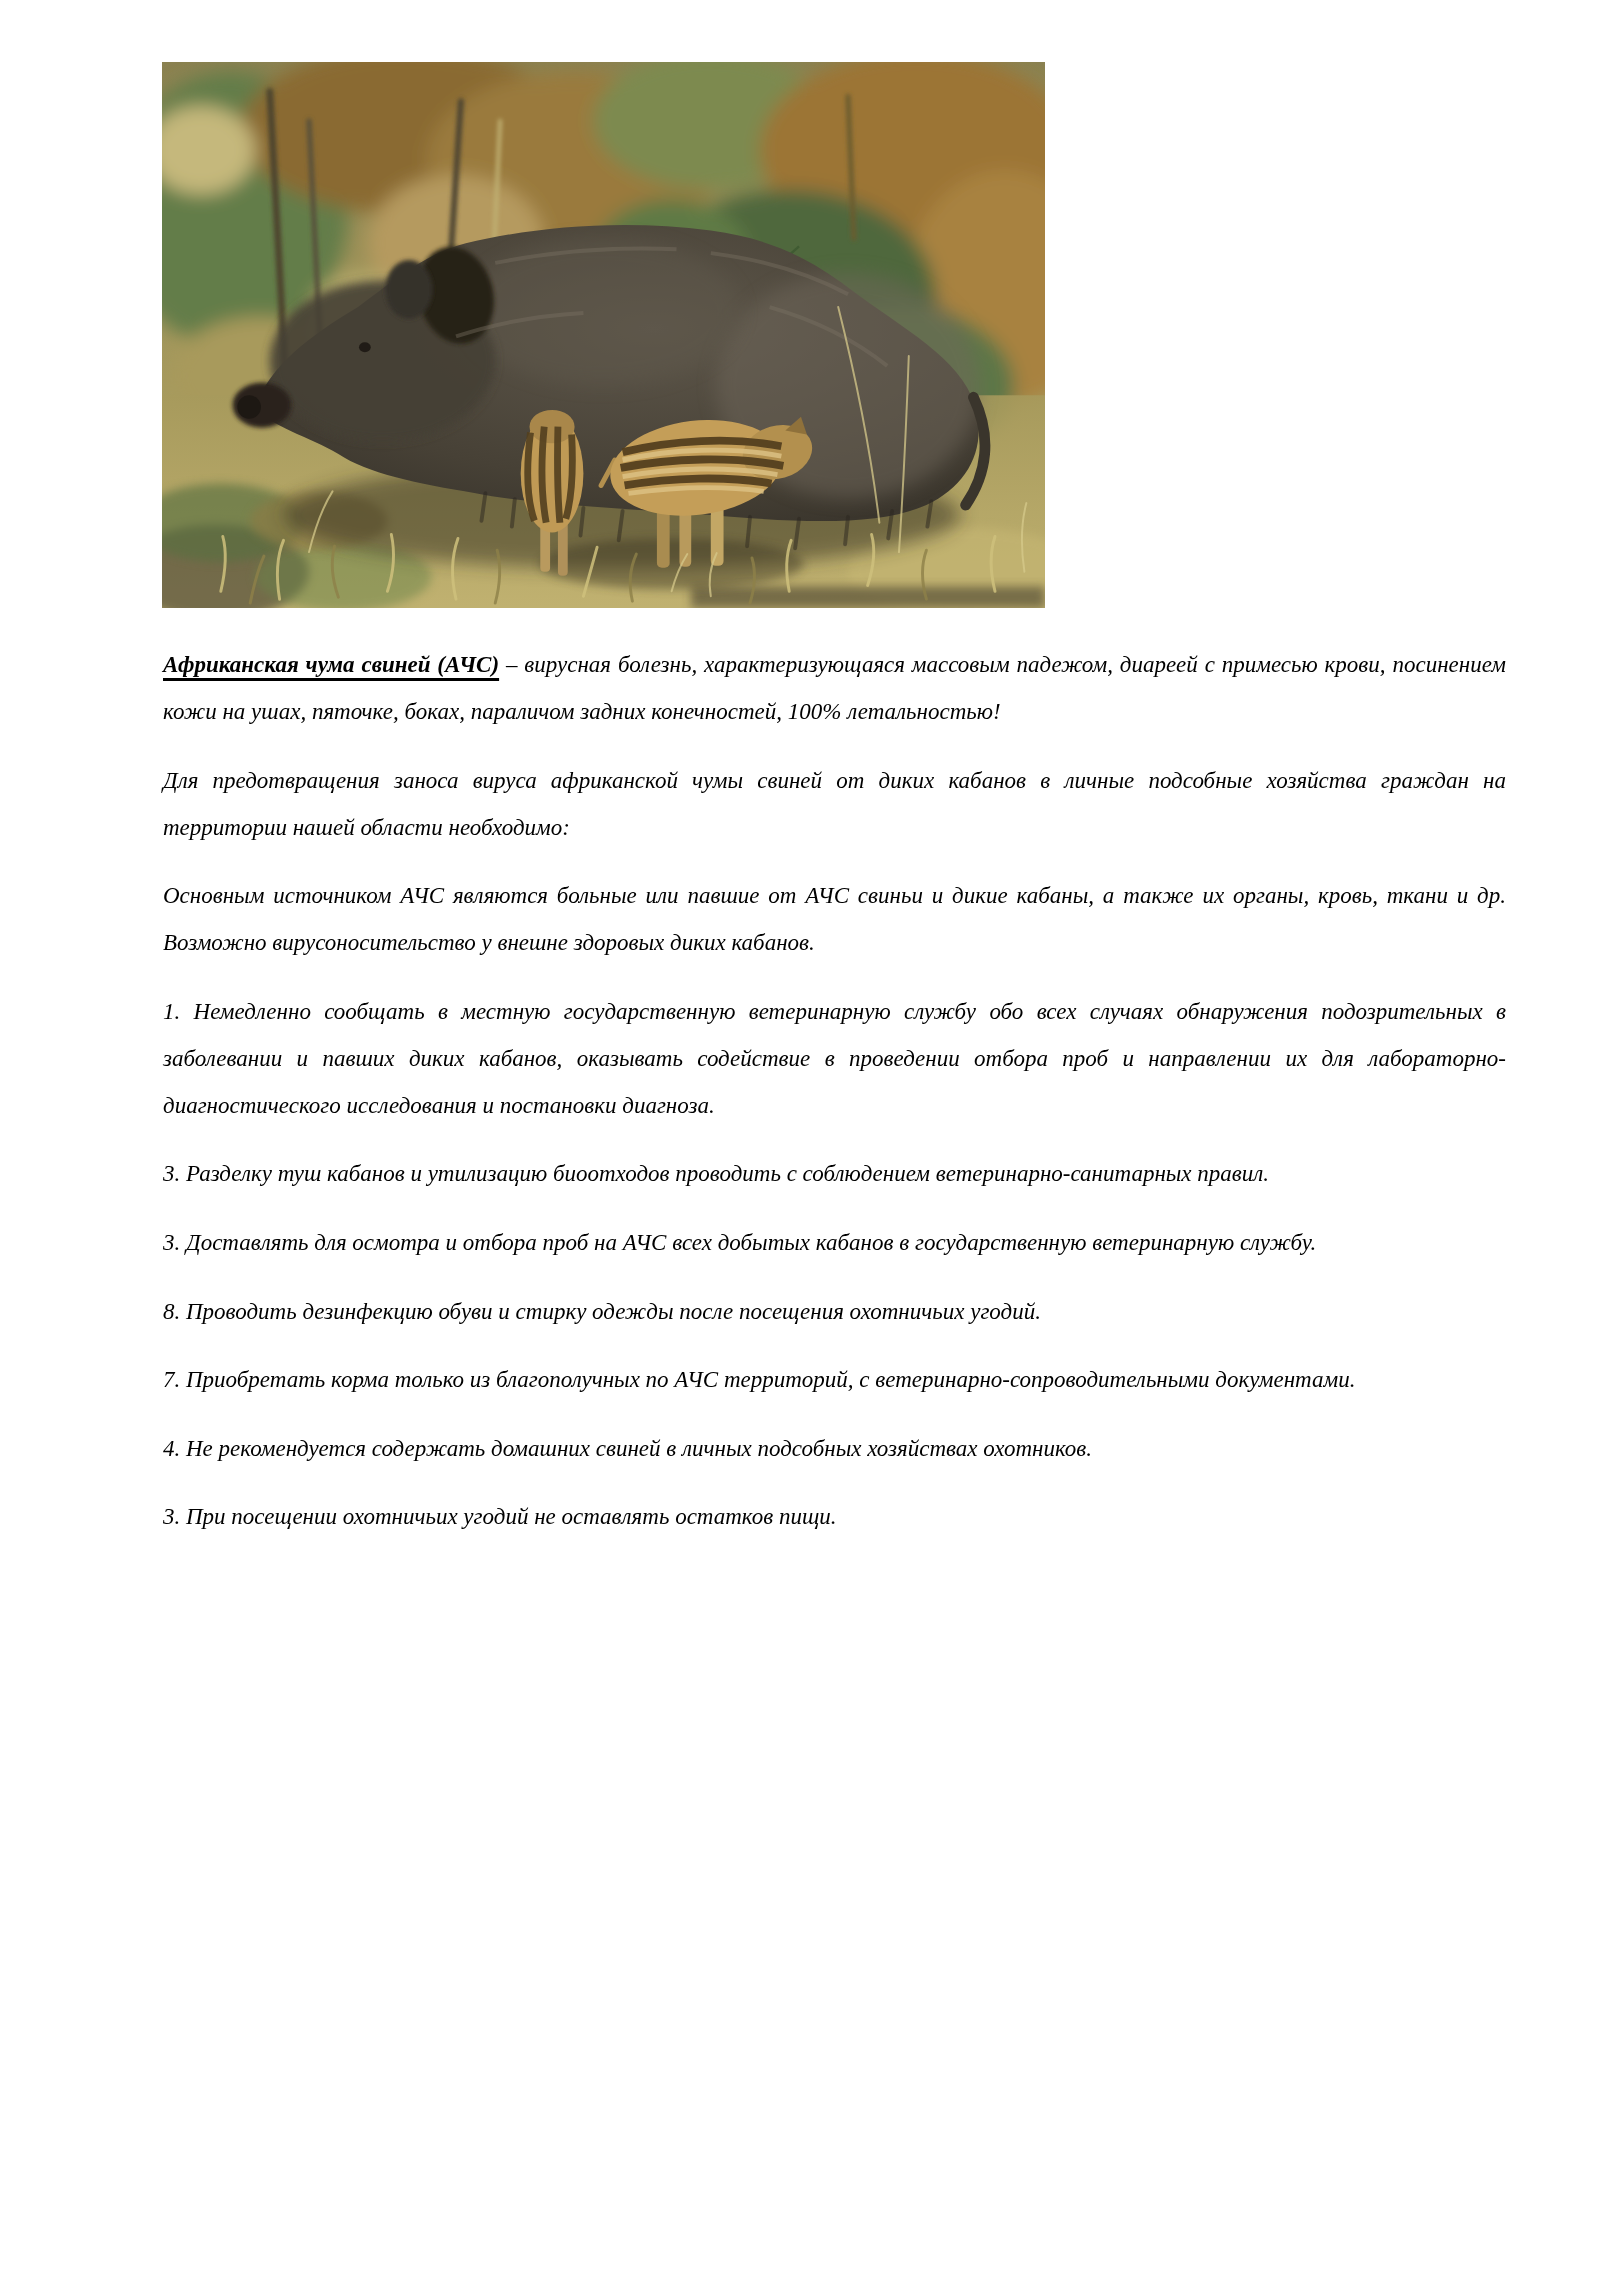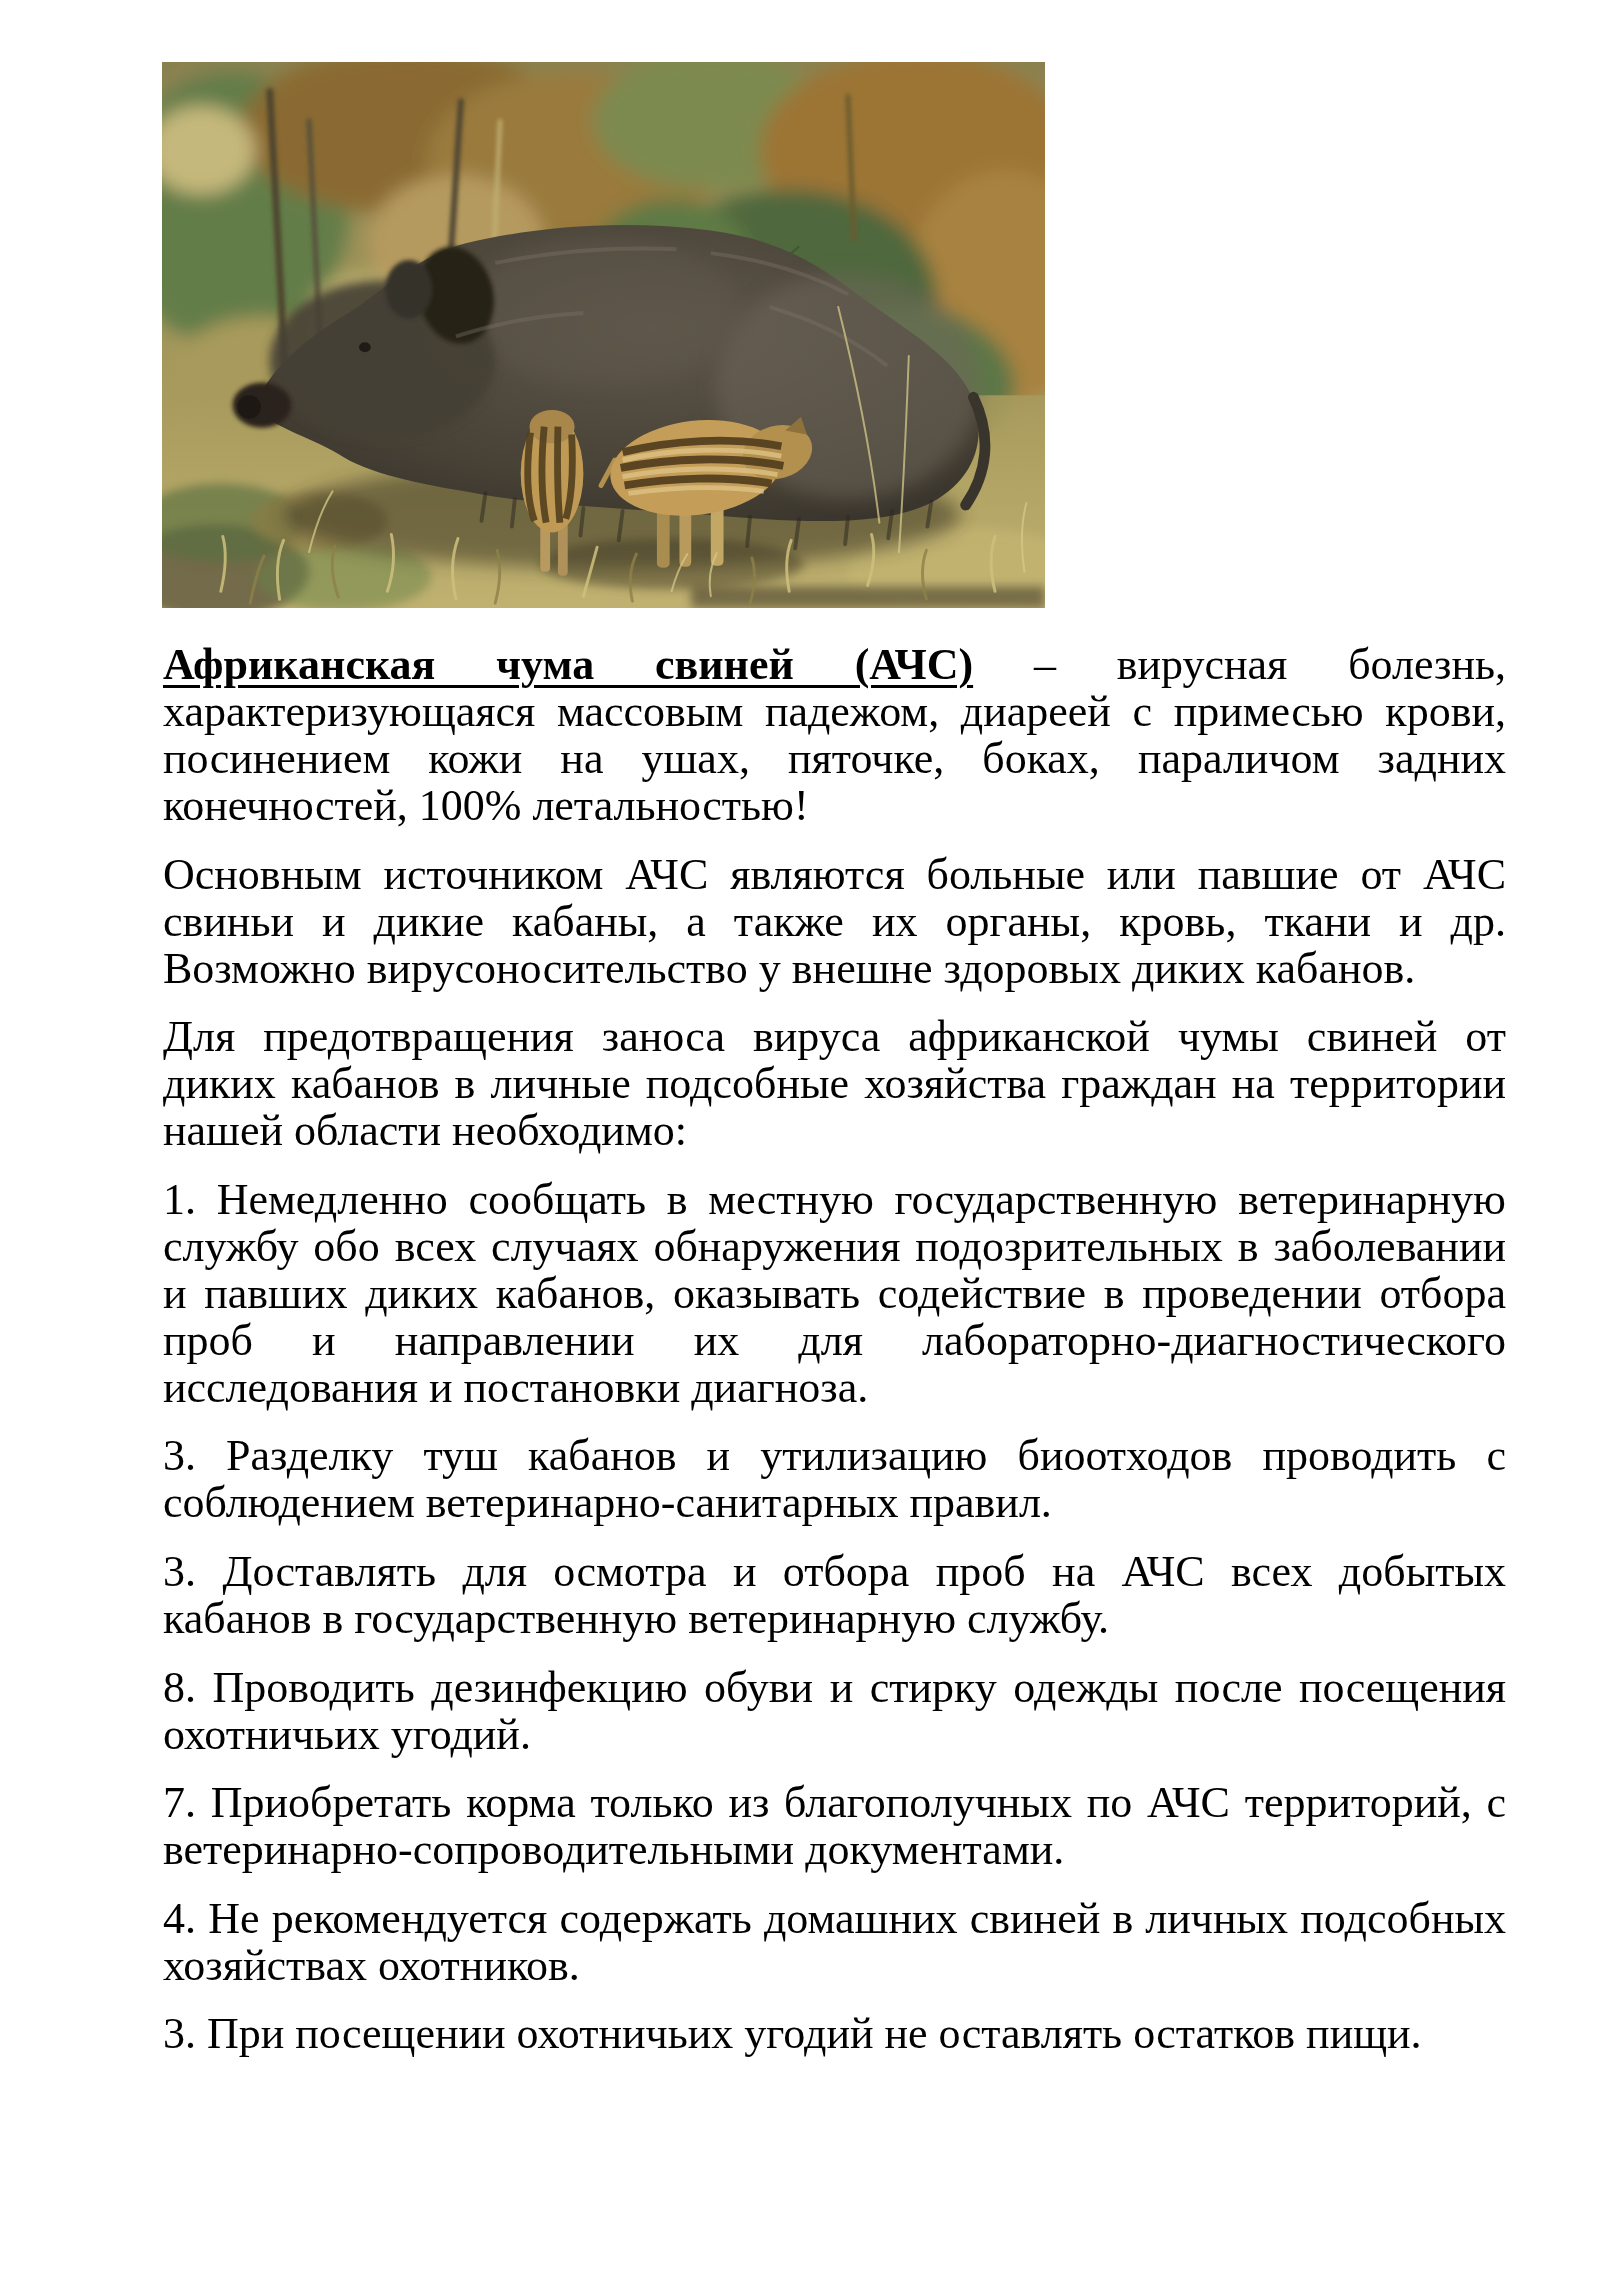--- a/index.html
+++ b/index.html
@@ -22,24 +22,25 @@
   .photo-wrap svg { display: block; width: 883px; height: 546px; }
   .content {
     position: absolute;
     left: 163px;
     top: 608px;
     width: 1343px;
   }
   .content p {
     margin: 21.6px 0 0 0;
     padding: 0;
-    font-size: 44px;
+    font-size: 23px;
     line-height: 47px;
     text-align: justify;
     hyphens: none;
+    font-style: italic;
   }
   .content p.first { margin-top: 33px; }
   .lead {
     font-weight: 700;
     text-decoration: underline;
     text-decoration-thickness: 2.9px;
     text-underline-offset: 5.9px;
   }
 </style>
 </head>
@@ -226,22 +227,22 @@
           <path d="M520,540 q6,-22 16,-38"></path>
         <path d="M560,545 q-4,-24 6,-44"></path>
           <path d="M880,520 q-6,-40 2,-70"></path>
       </g>
     </g>
   </svg>
 </div>
 
 <div class="content">
   <p class="first"><span class="lead">Африканская чума свиней (АЧС)</span><span> – вирусная болезнь, характеризующаяся массовым падежом, диареей с примесью крови, посинением кожи на ушах, пяточке, боках, параличом задних конечностей, 100% летальностью!</span></p>
+  <p>Для предотвращения заноса вируса африканской чумы свиней от диких кабанов в личные подсобные хозяйства граждан на территории нашей области необходимо:</p>
   <p>Основным источником АЧС являются больные или павшие от АЧС свиньи и дикие кабаны, а также их органы, кровь, ткани и др. Возможно вирусоносительство у внешне здоровых диких кабанов.</p>
-  <p>Для предотвращения заноса вируса африканской чумы свиней от диких кабанов в личные подсобные хозяйства граждан на территории нашей области необходимо:</p>
   <p>1. Немедленно сообщать в местную государственную ветеринарную службу обо всех случаях обнаружения подозрительных в заболевании и павших диких кабанов, оказывать содействие в проведении отбора проб и направлении их для лабораторно-диагностического исследования и постановки диагноза.</p>
   <p>3. Разделку туш кабанов и утилизацию биоотходов проводить с соблюдением ветеринарно-санитарных правил.</p>
   <p>3. Доставлять для осмотра и отбора проб на АЧС всех добытых кабанов в государственную ветеринарную службу.</p>
   <p>8. Проводить дезинфекцию обуви и стирку одежды после посещения охотничьих угодий.</p>
   <p>7. Приобретать корма только из благополучных по АЧС территорий, с ветеринарно-сопроводительными документами.</p>
   <p>4. Не рекомендуется содержать домашних свиней в личных подсобных хозяйствах охотников.</p>
   <p>3. При посещении охотничьих угодий не оставлять остатков пищи.</p>
 </div>
 
 

